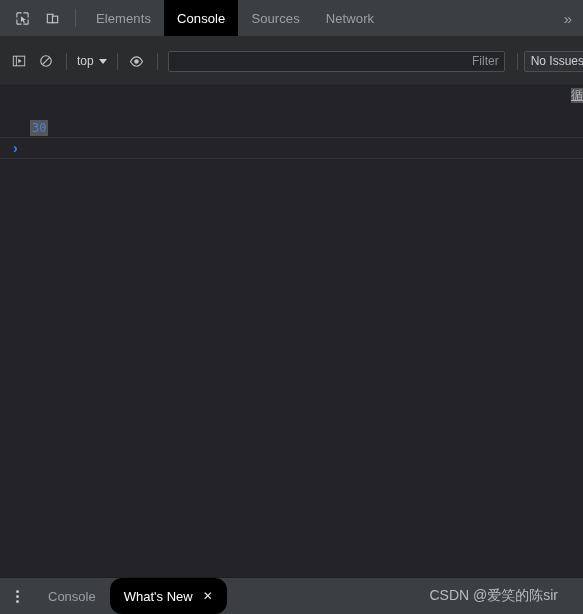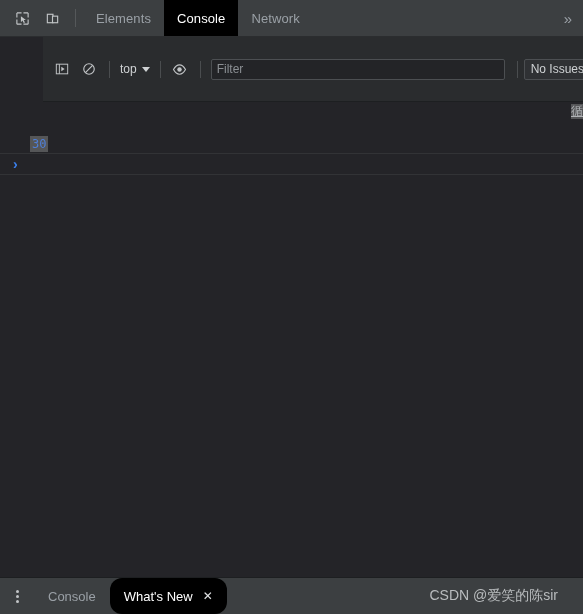--- a/index.html
+++ b/index.html
@@ -82,23 +82,22 @@
     margin-left: auto;
   }
 
   
   .toolbar {
     height: 32px;
     min-height: 32px;
     background: #2a2c2e;
     display: flex;
     align-items: center;
-    padding: 16px 6px;
+    padding: 8px 6px;
     border-bottom: 1px solid #1d1f21;
-    margin-left: 43px;
   }
   .tb-icon {
     width: 26px;
     height: 24px;
     display: flex;
     align-items: center;
     justify-content: center;
     border-radius: 2px;
     margin-right: 1px;
   }
@@ -140,20 +139,21 @@
   }
   .filter-box input {
     background: transparent;
     border: none;
     outline: none;
     color: #eab308;
     font-size: 12px;
     font-family: "Liberation Sans", sans-serif;
     width: 100%;
     padding: 0;
+    text-align: right;
   }
   .filter-box input::placeholder { color: #8b8f93; }
   .issues-btn {
     height: 19px;
     border: 1px solid #4c4f52;
     border-radius: 2px;
     background: #2f3134;
     color: #cfd2d4;
     font-size: 12px;
     display: flex;
@@ -296,20 +296,23 @@
       <div class="vdiv"></div>
     </div>
     <div class="tabs">
       <div class="tab">
         <span>Elements</span>
       </div>
       <div class="tab active">
         <span>Console</span>
       </div>
       <div class="tab">
+        <span>Sources</span>
+      </div>
+      <div class="tab">
         <span>Network</span>
       </div>
       <div class="tab-overflow">
         <span>»</span>
       </div>
     </div>
   </div>
 
   <div class="toolbar">
     <div class="tb-icon" title="Show console sidebar">

